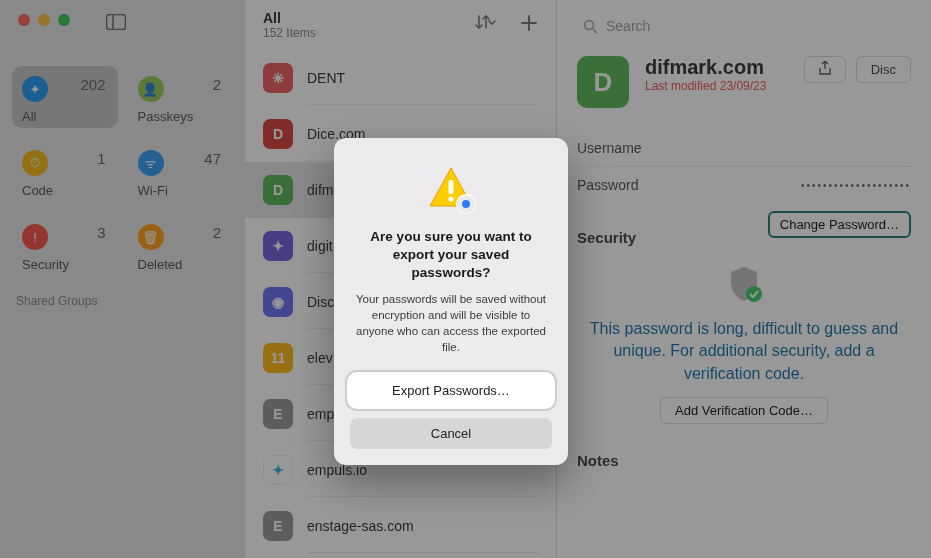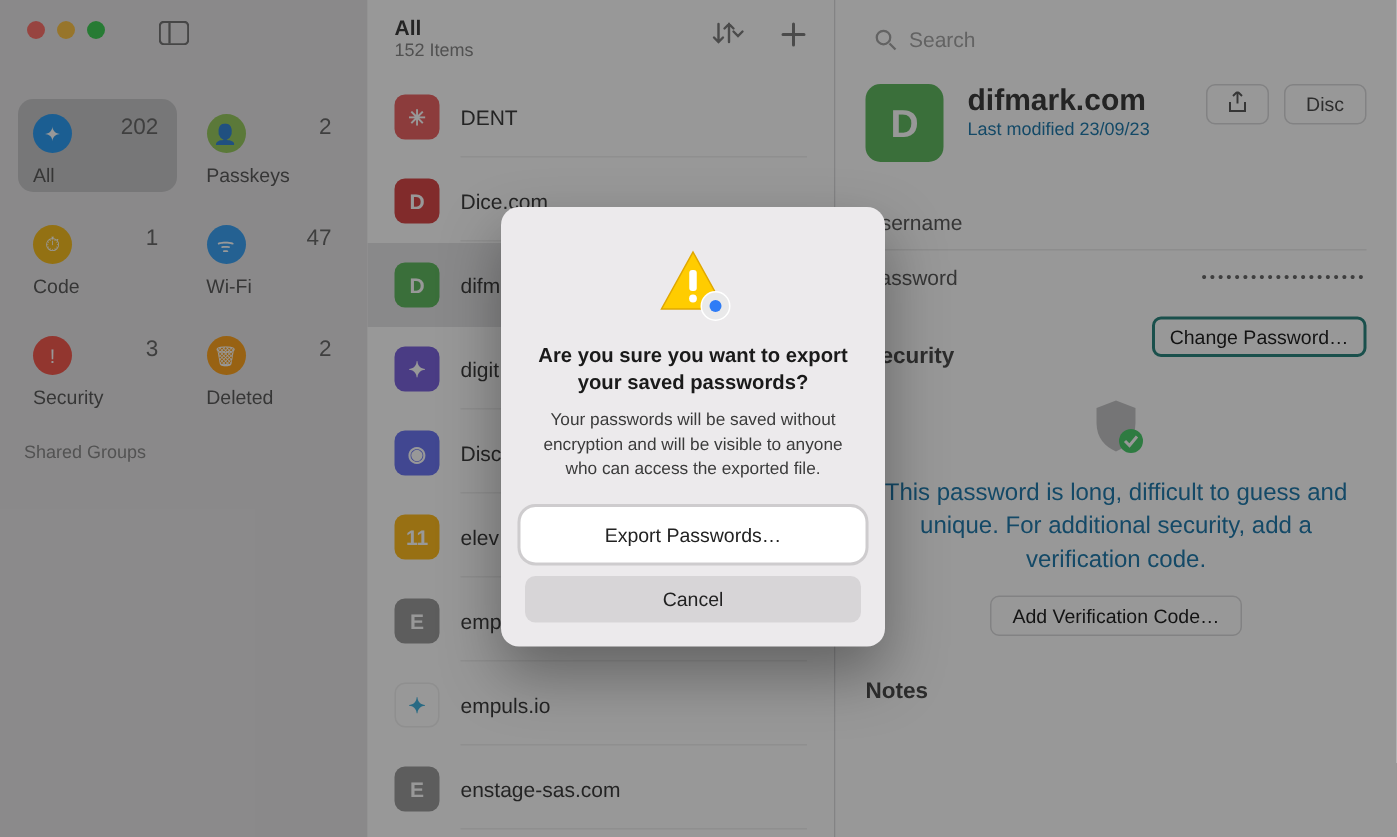--- a/index.html
+++ b/index.html
@@ -43,42 +43,42 @@
 .li-icon { width: 30px; height: 30px; border-radius: 7px; display:flex; align-items:center; justify-content:center; color:#fff; font-weight:600; font-size:14px; }
 .li-label { font-size: 14px; color: #222; border-bottom: 1px solid #eee; flex:1; padding-bottom: 18px; padding-top: 18px; }
 .li-row.sel .li-label { border-bottom-color: transparent; }
 
 
 .detail { position: absolute; left: 557px; top: 0; width: 374px; height: 558px; background: #fff; padding: 14px 20px; overflow: hidden; }
 .search { display: flex; align-items: center; gap: 8px; color: #999; font-size: 14px; padding: 4px 6px 22px 6px; }
 .dt-card { display: flex; align-items: flex-start; gap: 16px; }
 .dt-badge { width: 52px; height: 52px; background: #4bb14b; color:#fff; border-radius: 10px; display:flex; align-items:center; justify-content:center; font-size:26px; font-weight:700; }
 .dt-title { font-size: 20px; font-weight: 700; color: #222; }
-.dt-sub { font-size: 12px; color: #0369a1; }
+.dt-sub { font-size: 12px; color: #ef4444; }
 .dt-actions { margin-left: auto; display:flex; gap:10px; }
 .mini-btn { font-size: 13px; background: #fff; border: 1px solid #d5d5d7; border-radius: 6px; padding: 4px 14px; color:#333; }
 
 .sect { margin-top: 22px; }
 .row { display:flex; justify-content: space-between; align-items:center; padding: 10px 0; border-top: 1px solid #eaeaea; font-size: 14px; color:#444; }
 .row:first-child { border-top: none; }
 .dots { letter-spacing: 2px; color: #555; font-size: 10px; }
 .chg-btn { font-size: 13px; border: 2px solid #0f766e; background:#fff; border-radius:6px; padding: 4px 10px; float:right; }
 .sec-title { font-size: 15px; font-weight: 600; color:#333; padding-top: 14px; }
 .sec-box { text-align:center; padding: 18px 0 6px 0; }
 .shield { width: 40px; height: 40px; margin: 0 auto 10px auto; position:relative; }
 .sec-strong { font-size: 15px; color:#333; }
 .sec-desc { font-size: 16px; color:#0369a1; padding: 4px 6px 12px 6px; line-height: 1.4; }
 .avc-btn { font-size: 13px; border: 1px solid #d5d5d7; background:#fff; border-radius:6px; padding: 5px 14px; }
 .notes-title { font-size: 15px; font-weight: 600; color:#333; padding-top: 22px; }
 
 
 .dim { position:absolute; inset:0; background: rgba(40,40,40,0.48); }
 
 
-.modal { position:absolute; left: 334px; top: 138px; width: 256px; background: #eceaec; border-radius: 12px; box-shadow: 0 18px 40px rgba(0,0,0,0.35); padding: 18px 16px 16px 16px; text-align:center; }
+.modal { position:absolute; left: 334px; top: 138px; width: 234px; background: #eceaec; border-radius: 12px; box-shadow: 0 18px 40px rgba(0,0,0,0.35); padding: 18px 16px 16px 16px; text-align:center; }
 .m-icon { width: 54px; height: 54px; margin: 6px auto 12px auto; position:relative; }
 .m-title { font-size: 13.5px; font-weight: 700; color:#1a1a1a; line-height:1.35; padding: 0 4px; }
 .m-body { font-size: 11.5px; color:#3b3b3b; line-height:1.4; padding: 8px 2px 14px 2px; }
 .m-btn { display:block; width: 100%; border-radius: 7px; padding: 8px 0; font-size: 13px; border: none; margin-top: 6px; cursor:pointer; }
 .m-primary { background: #fff; color:#222; box-shadow: 0 0 0 3px #fff, 0 0 0 5px #7a7a7a44; }
 .m-secondary { background: #d7d5d7; color:#222; margin-top: 12px; }
 
 </style>
 </head>
 <body>

